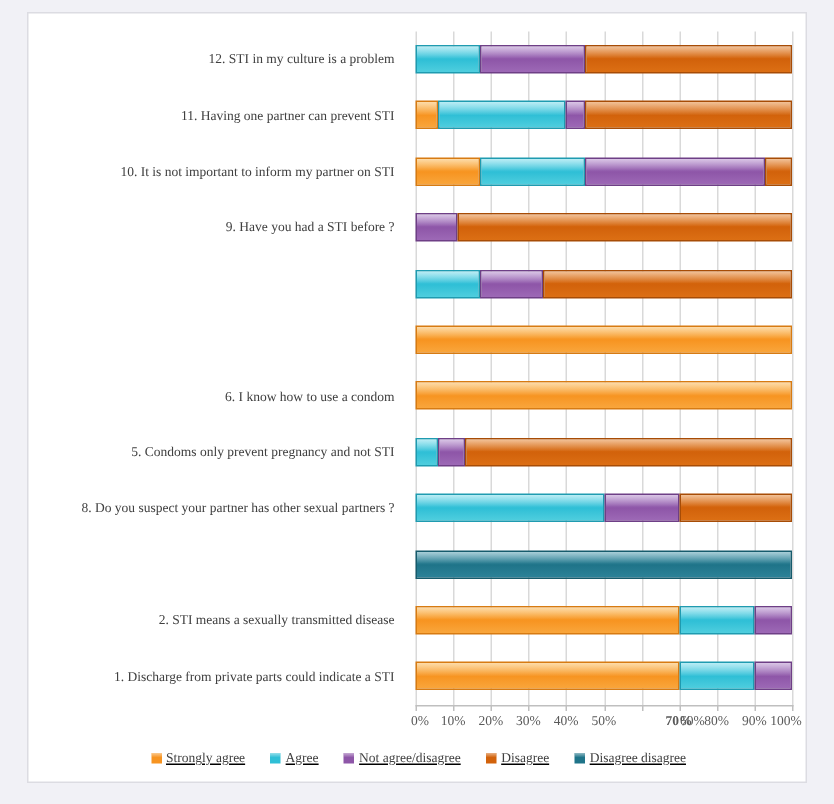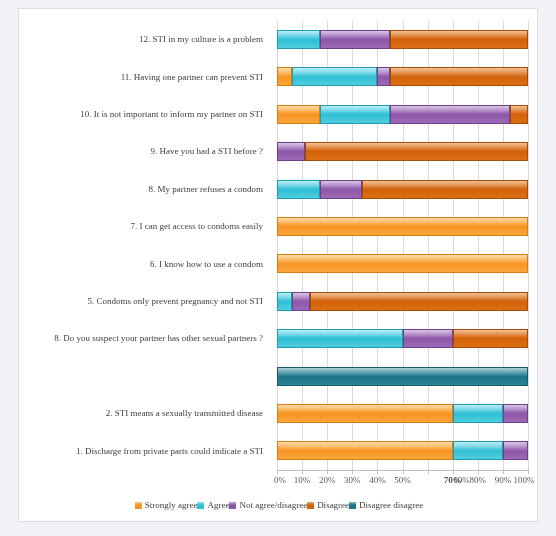--- a/index.html
+++ b/index.html
@@ -142,20 +142,22 @@
   
   #legend {
     position: absolute;
     left: 0;
     top: 487px;
     width: 520px;
     height: 18px;
     display: flex;
     align-items: center;
     justify-content: center;
+    gap: 17px;
+    text-decoration: underline;
   }
   .legend-item {
     display: flex;
     align-items: center;
     gap: 3px;
     font-size: 9px;
     color: #404040;
     white-space: nowrap;
     font-family: "Liberation Serif", "DejaVu Serif", serif;
   }
@@ -220,29 +222,27 @@
           </div>
         </div>
         <div class="row" style="top: 124.2px;">
           <div class="row-label">9. Have you had a STI before ?</div>
           <div class="bar-track">
             <div class="seg s2" title="Not agree/disagree: 11%" style="left: 0px; width: 27.61px;"></div>
             <div class="seg s3" title="Disagree: 89%" style="left: 27.61px; width: 223.39px;"></div>
           </div>
         </div>
         <div class="row" style="top: 161.6px;">
-          <div class="row-label">8. My partner refuses a condom</div>
           <div class="bar-track">
             <div class="seg s1" title="Agree: 17%" style="left: 0px; width: 42.67px;"></div>
             <div class="seg s2" title="Not agree/disagree: 17%" style="left: 42.67px; width: 42.67px;"></div>
             <div class="seg s3" title="Disagree: 66%" style="left: 85.34px; width: 165.66px;"></div>
           </div>
         </div>
         <div class="row" style="top: 199px;">
-          <div class="row-label">7. I can get access to condoms easily</div>
           <div class="bar-track">
             <div class="seg s0" title="Strongly agree: 100%" style="left: 0px; width: 251px;"></div>
           </div>
         </div>
         <div class="row" style="top: 236.4px;">
           <div class="row-label">6.  I know how to use a condom</div>
           <div class="bar-track">
             <div class="seg s0" title="Strongly agree: 100%" style="left: 0px; width: 251px;"></div>
           </div>
         </div>

